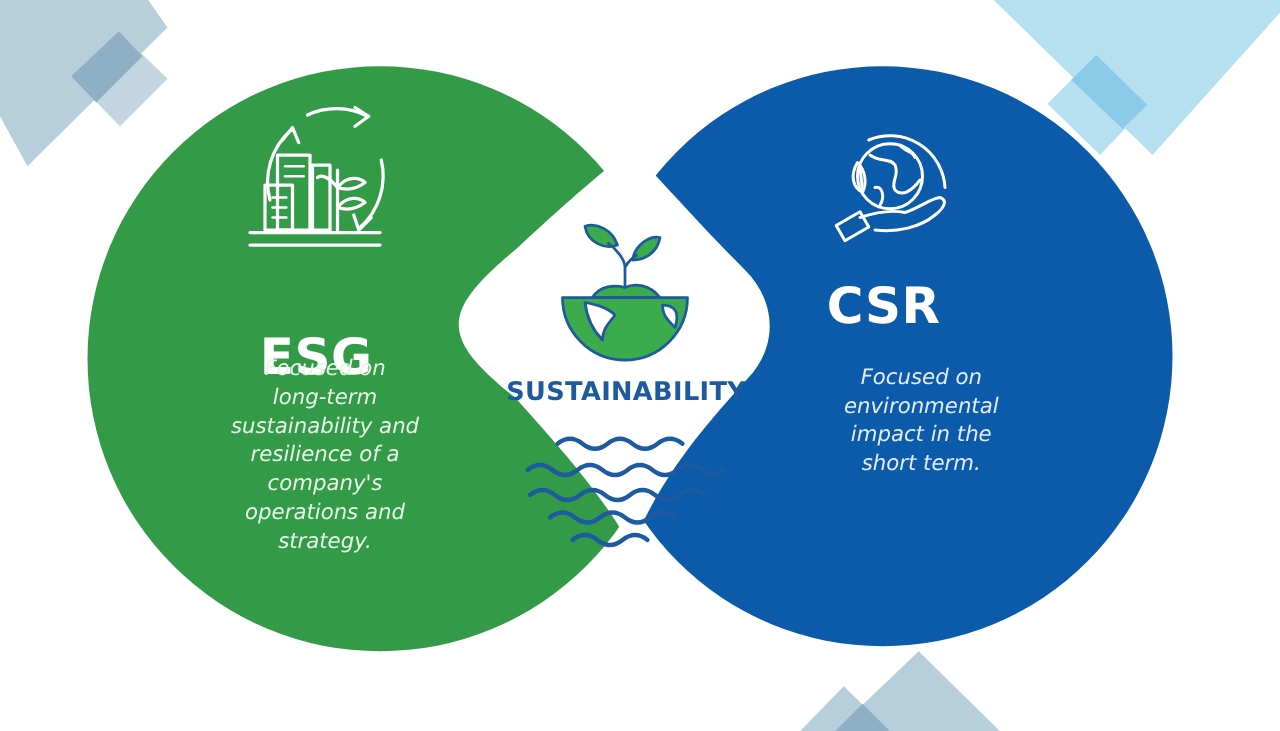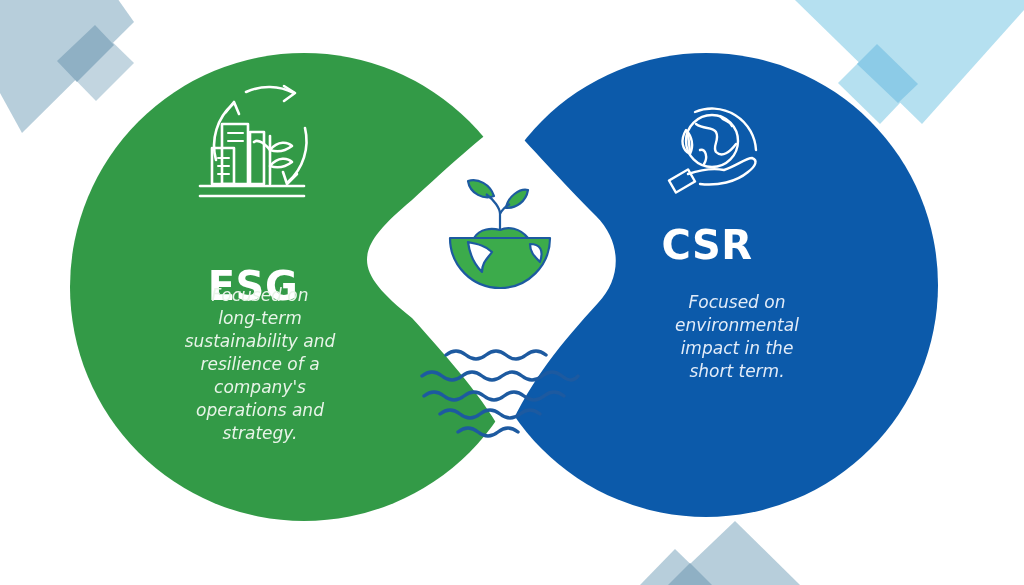--- a/index.html
+++ b/index.html
@@ -121,13 +121,14 @@
 company's
 operations and
 strategy.</div>
 
   <div class="title" style="left:642px; top:222px; width:130px; font-size:40px;">CSR</div>
   <div class="desc blue" style="left:642px; top:291px; width:190px;">Focused on
 environmental
 impact in the
 short term.</div>
 
+  <div class="center-label">SUSTAINABILITY</div>
 </div>
 
 </body></html>

